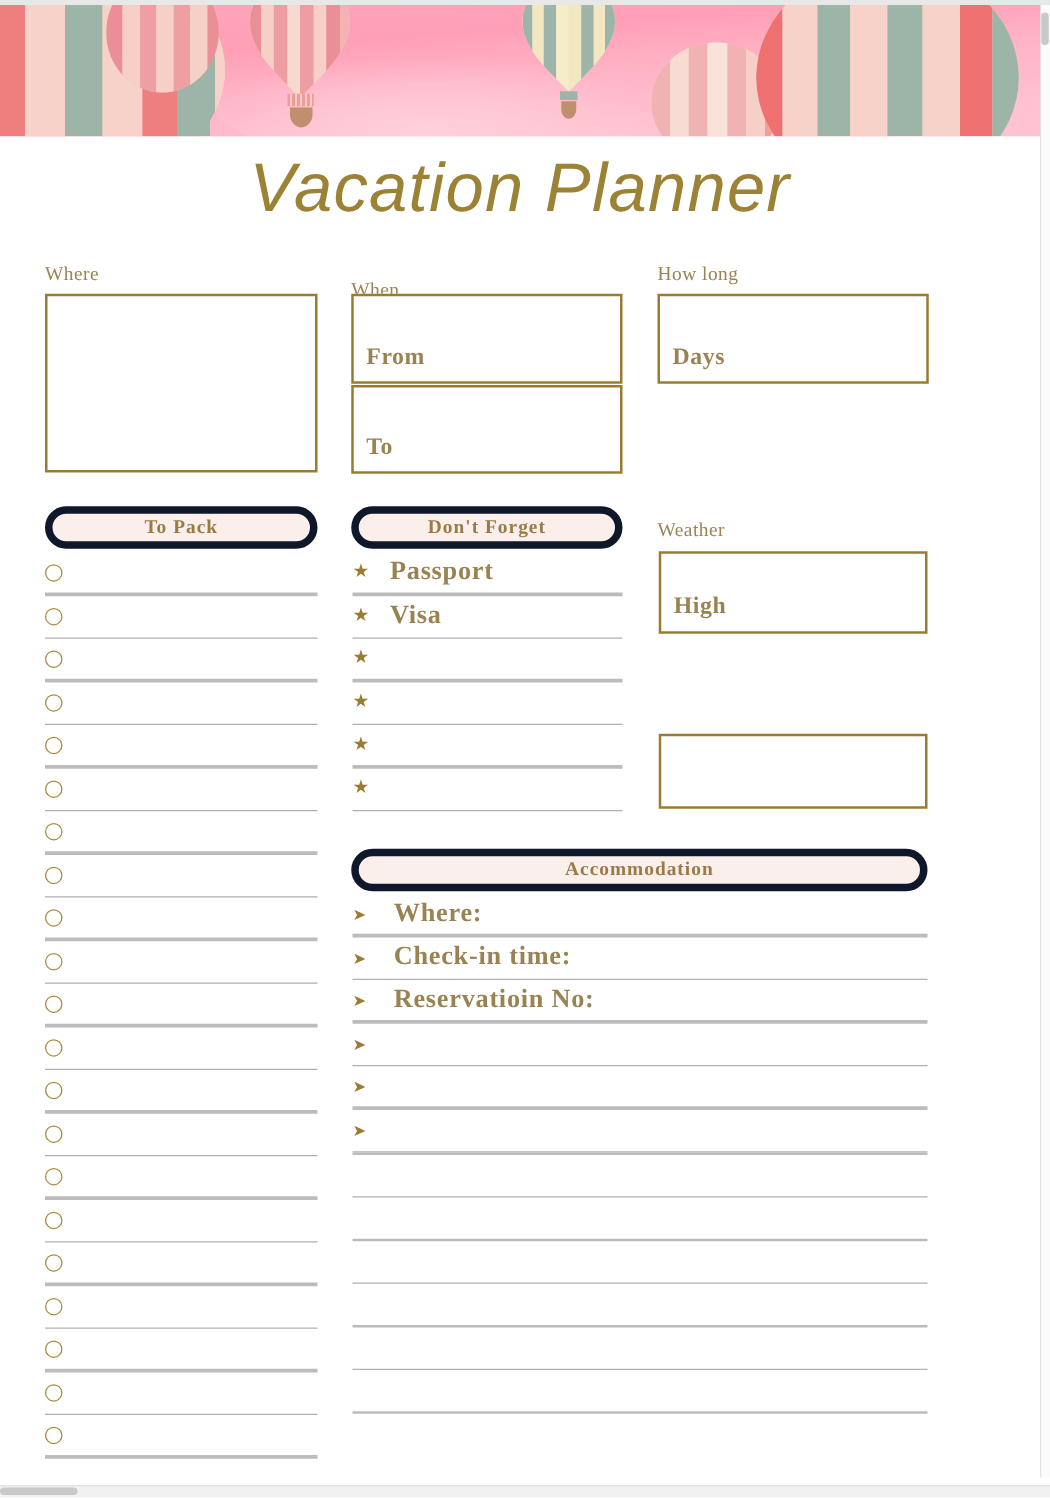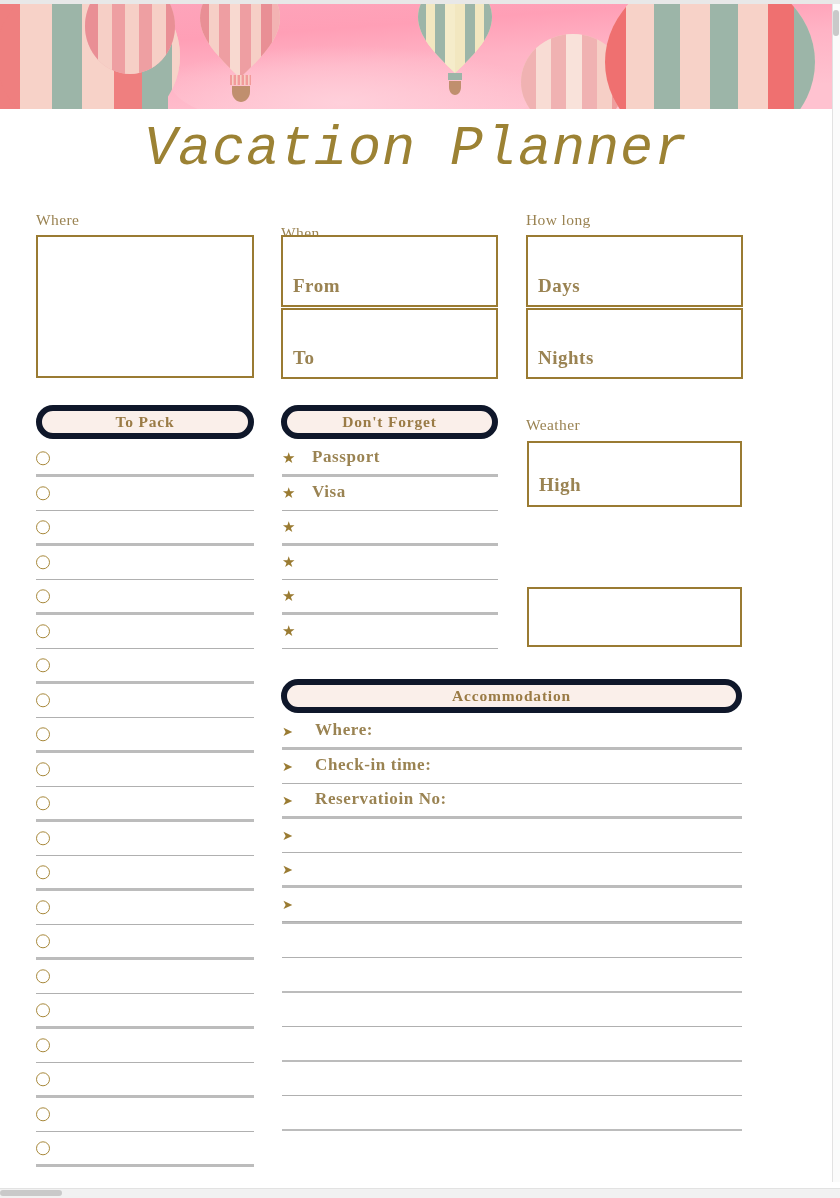--- a/index.html
+++ b/index.html
@@ -48,21 +48,21 @@
     width: 832px; height: 105px;
     overflow: hidden;
     background: linear-gradient(160deg, #fda8bd 0%, #fe9fb6 28%, #ffb4c6 55%, #fdaec2 78%, #ffc0ce 100%);
   }
   .banner svg { display: block; }
 
   
   .title {
     position: absolute; left: 0; top: 112px; width: 832px;
     text-align: center;
-    font-family: Liberation Mono, monospace;
+    font-family: Liberation Sans, sans-serif;
     font-style: italic;
     font-weight: 400;
     font-size: 55px;
     line-height: 76px;
     letter-spacing: 1px;
     color: #9c8234;
     white-space: nowrap;
   }
 
   
@@ -143,21 +143,21 @@
   }
   .arrow-bullet {
     color: #9a7b32;
     font-size: 13px;
   }
   .row-text {
     position: absolute;
     left: 30px;
     top: 50%;
     transform: translateY(-58%);
-    font-size: 17px;
+    font-size: 21px;
     color: #9a8352;
     font-weight: 700;
     letter-spacing: 0.6px;
     white-space: nowrap;
     font-family: "Liberation Serif", "DejaVu Serif", serif;
   }
   .row-text.arrow-text { left: 33px; }
 </style>
 </head>
 <body>
@@ -316,23 +316,20 @@
     <div class="gbox-label" style="bottom:8px;">From</div>
   </div>
   <div class="gbox" style="left:281px; top:308px; width:217px; height:71px;">
     <div class="gbox-label" style="bottom:8px;">To</div>
   </div>
 
   <div class="sec-label" style="left:526px; top:211px; width:217px;">How long</div>
   <div class="gbox" style="left:526px; top:235px; width:217px; height:72px;">
     <div class="gbox-label" style="bottom:8px;">Days</div>
   </div>
-  <div class="gbox" style="left:526px; top:308px; width:217px; height:71px;">
-    <div class="gbox-label" style="bottom:8px;">Nights</div>
-  </div>
 
   <div class="pill" style="left:36px; top:405px; width:218px; height:34px;">To Pack</div>
   <div id="to-pack-list">
       <div class="row" style="left: 36px; top: 442px; width: 218px; height: 34.5px;">
         <span class="bullet circle-bullet"></span>
         <div class="row-rule rule-thick"></div>
       </div>
       <div class="row" style="left: 36px; top: 476.5px; width: 218px; height: 34.5px;">
         <span class="bullet circle-bullet"></span>
         <div class="row-rule rule-thin"></div>

